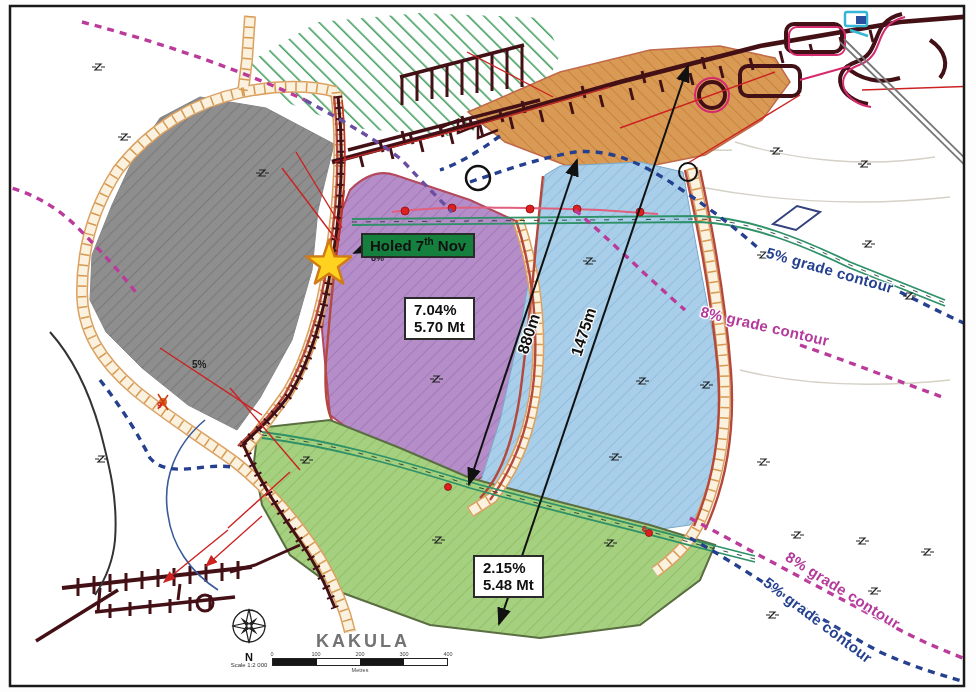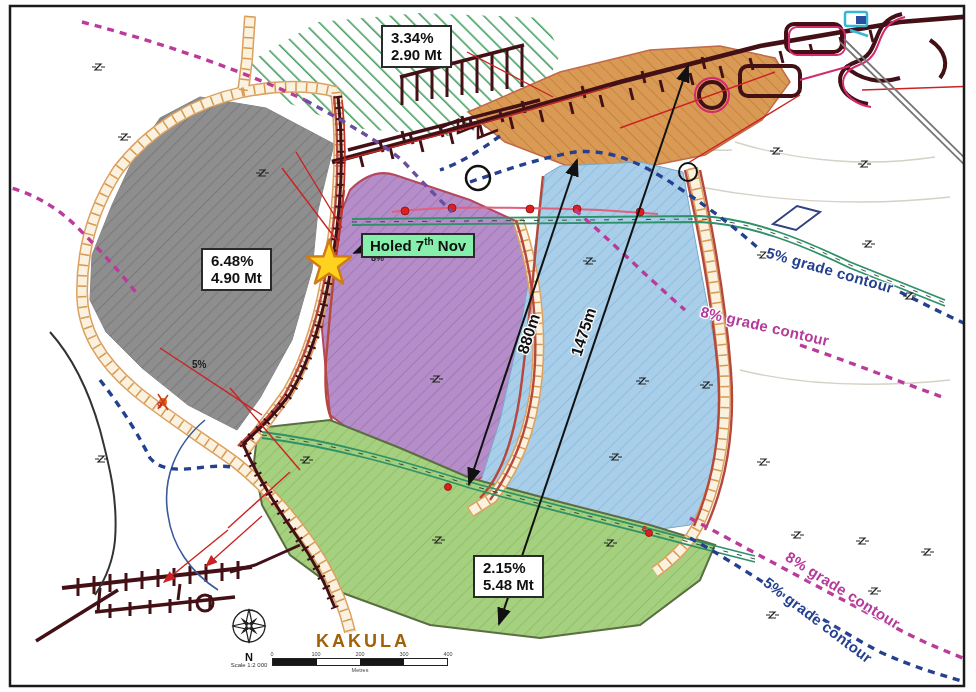--- a/index.html
+++ b/index.html
@@ -1,33 +1,33 @@
 <!DOCTYPE html>
 <html><head>
 <meta charset="utf-8">
 <style>
   html,body{margin:0;padding:0;background:#e8e8e8;}
   .page{position:relative;width:976px;height:692px;background:#fdfdfd;font-family:"Liberation Sans",sans-serif;overflow:hidden;}
   .map-svg{position:absolute;left:0;top:0;}
   .lbl{position:absolute;background:#fff;border:2px solid #2a2a2a;padding:2px 8px 3px 8px;
        font-weight:bold;font-size:15px;line-height:17px;color:#111;white-space:nowrap;z-index:20;}
   .lbl .ln{display:block;}
-  .callout{position:absolute;background:#86efac;border:2px solid #2a2a2a;padding:1px 7px 2px 7px;
+  .callout{position:absolute;background:#15803d;border:2px solid #2a2a2a;padding:1px 7px 2px 7px;
        font-weight:bold;font-size:15px;color:#111;white-space:nowrap;z-index:21;}
   .callout sup{font-size:10px;}
   .rot{position:absolute;font-weight:bold;white-space:nowrap;z-index:15;
        transform-origin:center center;
        text-shadow:-1px -1px 0 #fff,1px -1px 0 #fff,-1px 1px 0 #fff,1px 1px 0 #fff,0 0 4px #fff;}
   .meas{font-size:16px;color:#111;}
   .cont5{font-size:15px;color:#24408f;letter-spacing:.3px;}
   .cont8{font-size:15px;color:#b43a9b;letter-spacing:.3px;}
   .tiny{position:absolute;font-weight:bold;z-index:14;color:#222;}
   .tinyred{position:absolute;font-weight:bold;z-index:14;color:#cc1f1f;}
   .star-wrap{position:absolute;z-index:18;}
-  .title{position:absolute;font-weight:bold;font-size:18px;letter-spacing:3px;color:#a16207;z-index:20;}
+  .title{position:absolute;font-weight:bold;font-size:18px;letter-spacing:3px;color:#737373;z-index:20;}
   .compass{position:absolute;z-index:20;text-align:center;width:52px;}
   .compass .n{font-weight:bold;font-size:11px;color:#111;line-height:10px;}
   .compass .scl{font-size:6px;color:#333;line-height:7px;}
   .sbar{position:absolute;z-index:20;width:176px;}
   .sbar .ticks{position:relative;height:7px;}
   .sbar .ticks span{position:absolute;font-size:5.5px;color:#444;transform:translateX(-50%);}
   .sbar .bar{height:6px;border:1px solid #222;display:flex;}
   .sbar .bar i{flex:1;}
   .sbar .bar i:nth-child(odd){background:#161616;}
   .sbar .bar i:nth-child(even){background:#fff;}
@@ -391,27 +391,23 @@
           </g>
       <g transform="translate(583,257)">
             <path d="M 0 4 L 4 4 M 3 1 L 9 1 L 3 7 L 10 7 M 9 4 L 13 4"></path>
           </g>
     </g>
   </g>
 
   <rect x="10" y="6" width="954" height="680" fill="none" stroke="#1a1a1a" stroke-width="2.5"></rect>
 </svg>
 
-<div class="lbl" style="left:381px;top:25px;">
-  <span class="ln">3.34%</span>
-  <span class="ln">2.90 Mt</span>
-</div>
-<div class="lbl" style="left:201px;top:248px;">
-  <span class="ln">6.48%</span>
-  <span class="ln">4.90 Mt</span>
+<div class="lbl" style="left:404px;top:297px;">
+  <span class="ln">7.04%</span>
+  <span class="ln">5.70 Mt</span>
 </div>
 <div class="lbl" style="left:427px;top:555px;margin-left:46px;">
   <span class="ln">2.15%</span>
   <span class="ln">5.48 Mt</span>
 </div>
 
 <div class="callout" style="left:361px;top:233px;"><span>Holed 7</span><sup>th</sup><span> Nov</span></div>
 
 <div class="star-wrap" style="left:302px;top:238px;">
   <svg width="50" height="50" viewBox="300 238 50 50">

